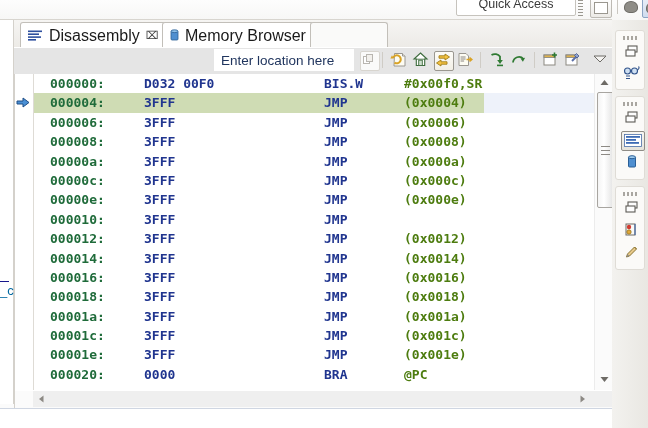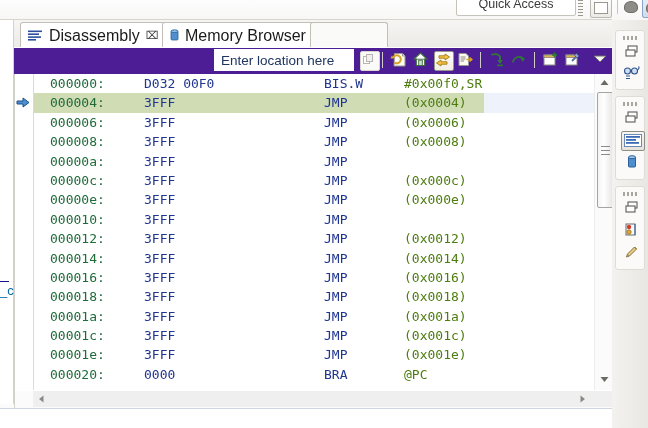--- a/index.html
+++ b/index.html
@@ -44,33 +44,33 @@
     border:1px solid #c2bfb9;border-bottom:none;border-radius:3px 3px 0 0;
     background:#ffffff;display:flex;align-items:center;padding:0 7px;}
   .tab.active{background:#ffffff;}
   .tab .tname{font-size:16px;color:#1a1a1a;white-space:nowrap;}
   .tab .closex{margin-left:6px;font-size:11px;color:#3a3a3a;}
   #tab-extra{position:absolute;left:296px;top:2px;width:76px;height:26px;
     border:1px solid #c2bfb9;border-bottom:none;border-radius:3px 3px 0 0;background:#fafaf9;}
   #tabbar-base{position:absolute;left:0;top:27px;width:598px;height:1px;background:#ffffff;}
 
   
-  #toolrow{position:absolute;left:0;top:28px;width:598px;height:26px;background:#4c1d95;}
+  #toolrow{position:absolute;left:0;top:28px;width:598px;height:26px;background:#e5e5e5;}
   #loc-input{position:absolute;left:200px;top:1px;width:140px;height:22px;
     background:#ffffff;border:1px solid #ffffff;
     font-size:13.5px;color:#20355e;line-height:22px;padding-left:6px;box-sizing:border-box;}
   .tsep{position:absolute;top:4px;width:1px;height:16px;background:#cfccc6;}
   .ticon{position:absolute;top:3px;width:18px;height:18px;}
   .ticon.framed{border:1px solid #9a9790;border-radius:2px;
     background:linear-gradient(#fdfcf8,#f2efe6);}
   .ticon.ghost{border:1px solid #d8d5cf;border-radius:2px;background:#fafaf9;}
 
   
   #codewrap{position:absolute;left:0;top:54px;width:598px;height:334px;background:#ffffff;
-    border-left:1px solid #d4d1cb;box-sizing:border-box;}
+    border-left:1px solid #d4d1cb;box-sizing:border-box;font-weight:bold;}
   #gutter{position:absolute;left:0;top:0;width:18px;height:316px;background:#ffffff;}
   #gutter-line{position:absolute;left:18px;top:0;width:1px;height:316px;background:#dedbd5;}
   #rows{position:absolute;left:19px;top:0;width:560px;height:316px;overflow:hidden;}
   .row{position:relative;height:19.4px;line-height:19.4px;white-space:pre;
     font-family:"DejaVu Sans Mono","Liberation Mono",monospace;font-size:13px;}
   .row .addr{position:absolute;left:16px;color:#1f6b3a;}
   .row .opc{position:absolute;left:110px;color:#20358f;}
   .row .mne{position:absolute;left:290px;color:#20358f;}
   .row .ops{position:absolute;left:370px;color:#4d7c0f;}
   .row.cur{background:#cfdcb4;}
@@ -258,21 +258,21 @@
       </svg>
     </div>
 
     <div id="rows">
       <div id="selstrip"></div>
       <div id="rowhost">
           <div class="row"><span class="addr">000000:</span><span class="opc">D032 00F0</span><span class="mne">BIS.W</span><span class="ops">#0x00f0,SR</span></div>
           <div class="row cur" style="background: transparent; padding-left: 47px;"><div class="hl" style="width: 450px;"></div><span class="addr">000004:</span><span class="opc">3FFF</span><span class="mne">JMP</span><span class="ops">(0x0004)</span></div>
           <div class="row"><span class="addr">000006:</span><span class="opc">3FFF</span><span class="mne">JMP</span><span class="ops">(0x0006)</span></div>
           <div class="row"><span class="addr">000008:</span><span class="opc">3FFF</span><span class="mne">JMP</span><span class="ops">(0x0008)</span></div>
-          <div class="row"><span class="addr">00000a:</span><span class="opc">3FFF</span><span class="mne">JMP</span></div>
+          <div class="row"><span class="addr">00000a:</span><span class="opc">3FFF</span><span class="mne">JMP</span><span class="ops">(0x000a)</span></div>
           <div class="row"><span class="addr">00000c:</span><span class="opc">3FFF</span><span class="mne">JMP</span><span class="ops">(0x000c)</span></div>
           <div class="row"><span class="addr">00000e:</span><span class="opc">3FFF</span><span class="mne">JMP</span><span class="ops">(0x000e)</span></div>
           <div class="row"><span class="addr">000010:</span><span class="opc">3FFF</span><span class="mne">JMP</span></div>
           <div class="row"><span class="addr">000012:</span><span class="opc">3FFF</span><span class="mne">JMP</span><span class="ops">(0x0012)</span></div>
           <div class="row"><span class="addr">000014:</span><span class="opc">3FFF</span><span class="mne">JMP</span><span class="ops">(0x0014)</span></div>
           <div class="row"><span class="addr">000016:</span><span class="opc">3FFF</span><span class="mne">JMP</span><span class="ops">(0x0016)</span></div>
           <div class="row"><span class="addr">000018:</span><span class="opc">3FFF</span><span class="mne">JMP</span><span class="ops">(0x0018)</span></div>
           <div class="row"><span class="addr">00001a:</span><span class="opc">3FFF</span><span class="mne">JMP</span><span class="ops">(0x001a)</span></div>
           <div class="row"><span class="addr">00001c:</span><span class="opc">3FFF</span><span class="mne">JMP</span><span class="ops">(0x001c)</span></div>
           <div class="row"><span class="addr">00001e:</span><span class="opc">3FFF</span><span class="mne">JMP</span><span class="ops">(0x001e)</span></div>

